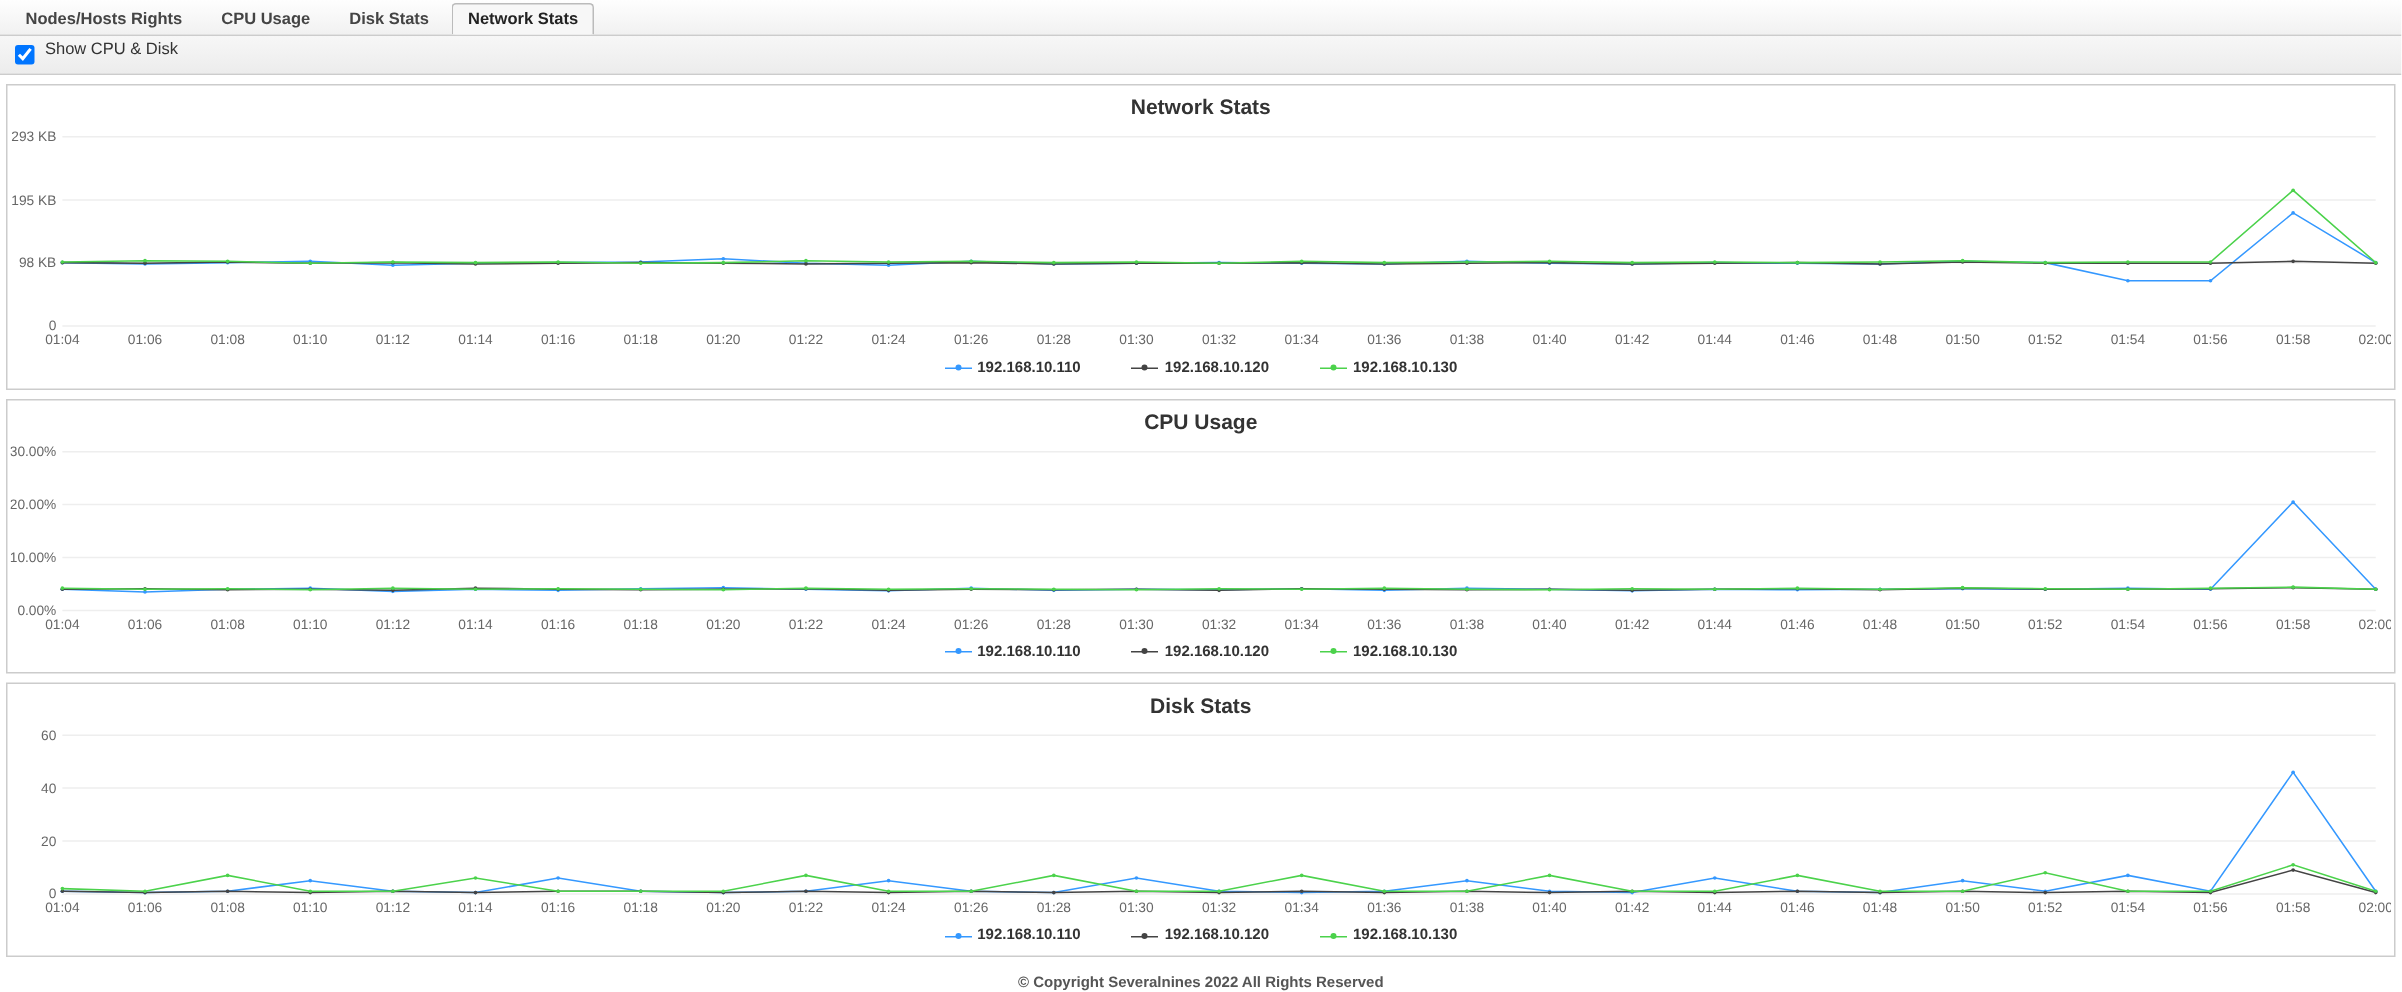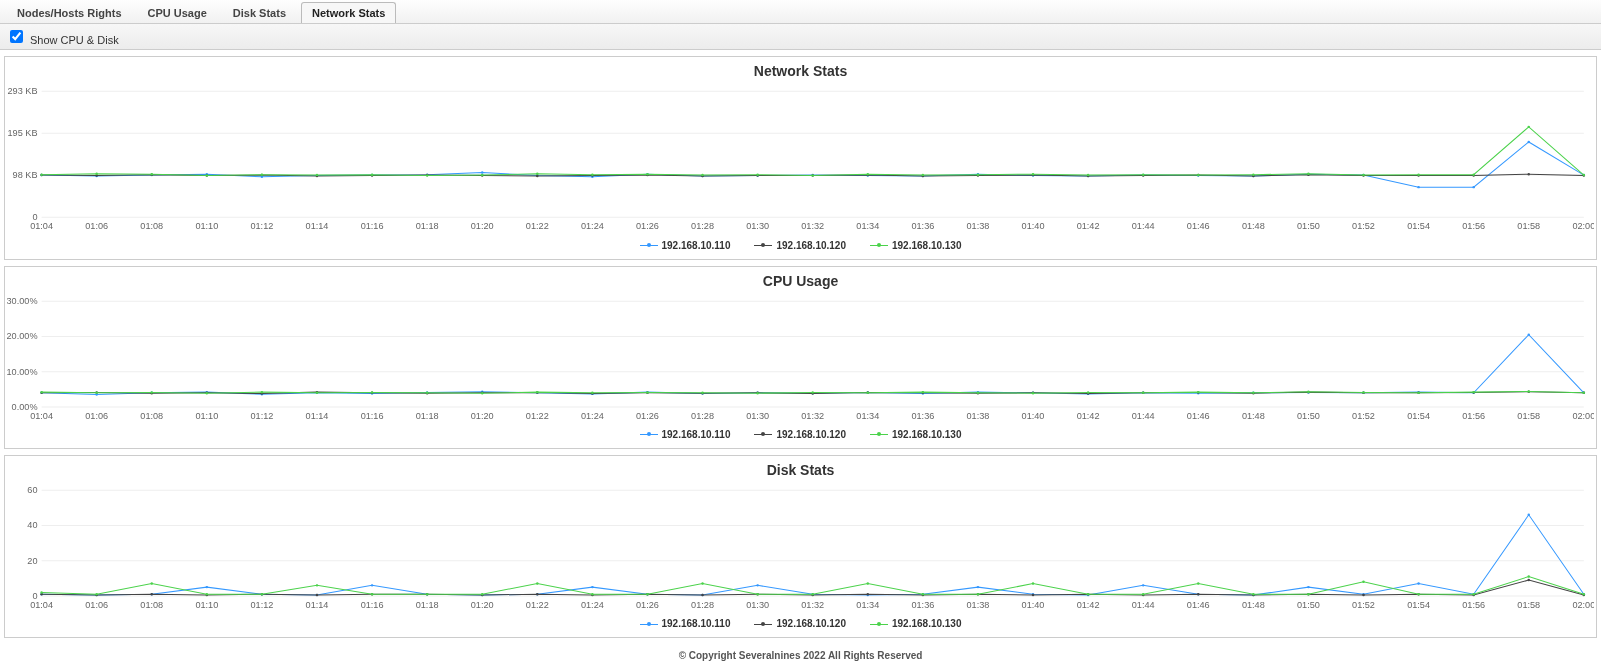--- a/index.html
+++ b/index.html
@@ -1,22 +1,22 @@
 <!DOCTYPE html>
 <html><head>
 <meta charset="utf-8">
 <style>
   html,body{margin:0;padding:0;font-family:Arial,Helvetica,sans-serif;font-size:11px;color:#333;background:#fff}
   .tabs{display:flex;border-bottom:1px solid #ccc;background:linear-gradient(#fefefe,#f1f1f1);padding:0 4px}
   .tab{padding:4px 10px;margin:2px 2px 0 2px;font-weight:bold;color:#444;cursor:pointer;border:1px solid transparent;border-bottom:none;border-radius:3px 3px 0 0}
   .tab.active{background:#f7f7f7;border-color:#bbb;color:#222}
-  .toolbar{background:linear-gradient(#f7f7f7,#ececec);border-bottom:1px solid #ccc;padding:3px 6px;display:flex;align-items:flex-end;gap:4px}
+  .toolbar{background:linear-gradient(#f7f7f7,#ececec);border-bottom:1px solid #ccc;padding:3px 6px;display:flex;align-items:flex-start;gap:4px}
   .chart-wrap{border:1px solid #ccc;margin:6px 4px;padding:2px 2px 4px 2px}
   .chart-title{text-align:center;font-size:14px;font-weight:bold;color:#333;padding:4px 0}
-  .legend{display:flex;justify-content:center;gap:24px;padding:4px 0;font-size:10px;font-weight:bold}
+  .legend{display:flex;justify-content:center;gap:34px;padding:4px 0;font-size:10px;font-weight:bold}
   .legend-item{display:flex;align-items:center;gap:4px}
   .legend-mark{display:inline-block;width:18px;height:6px;position:relative}
   .legend-mark::before{content:"";position:absolute;top:3px;left:0;right:0;height:1px;background:currentColor}
   .legend-mark::after{content:"";position:absolute;top:1px;left:7px;width:4px;height:4px;background:currentColor;border-radius:2px}
   .footer{text-align:center;font-size:10px;color:#555;padding:6px 0;font-weight:bold}
   svg{display:block}
   .axis-text{font-size:9px;fill:#666}
   .grid-line{stroke:#eee;stroke-width:1}
   .series-line{fill:none;stroke-width:1}
   .series-pt{r:1.2}

